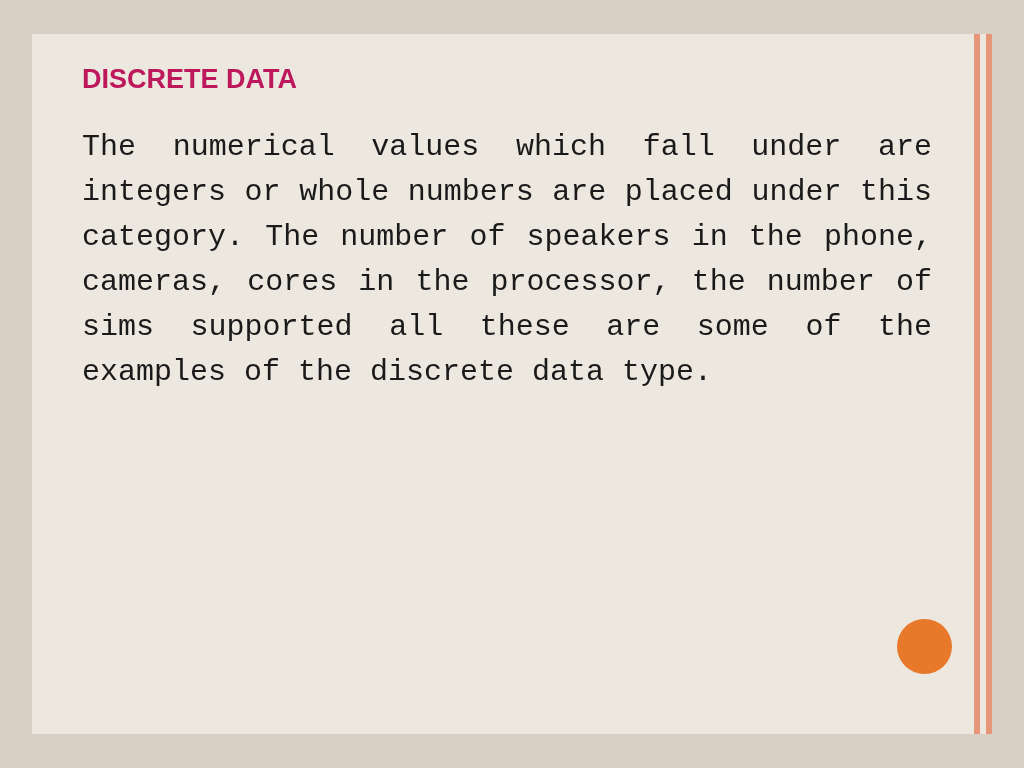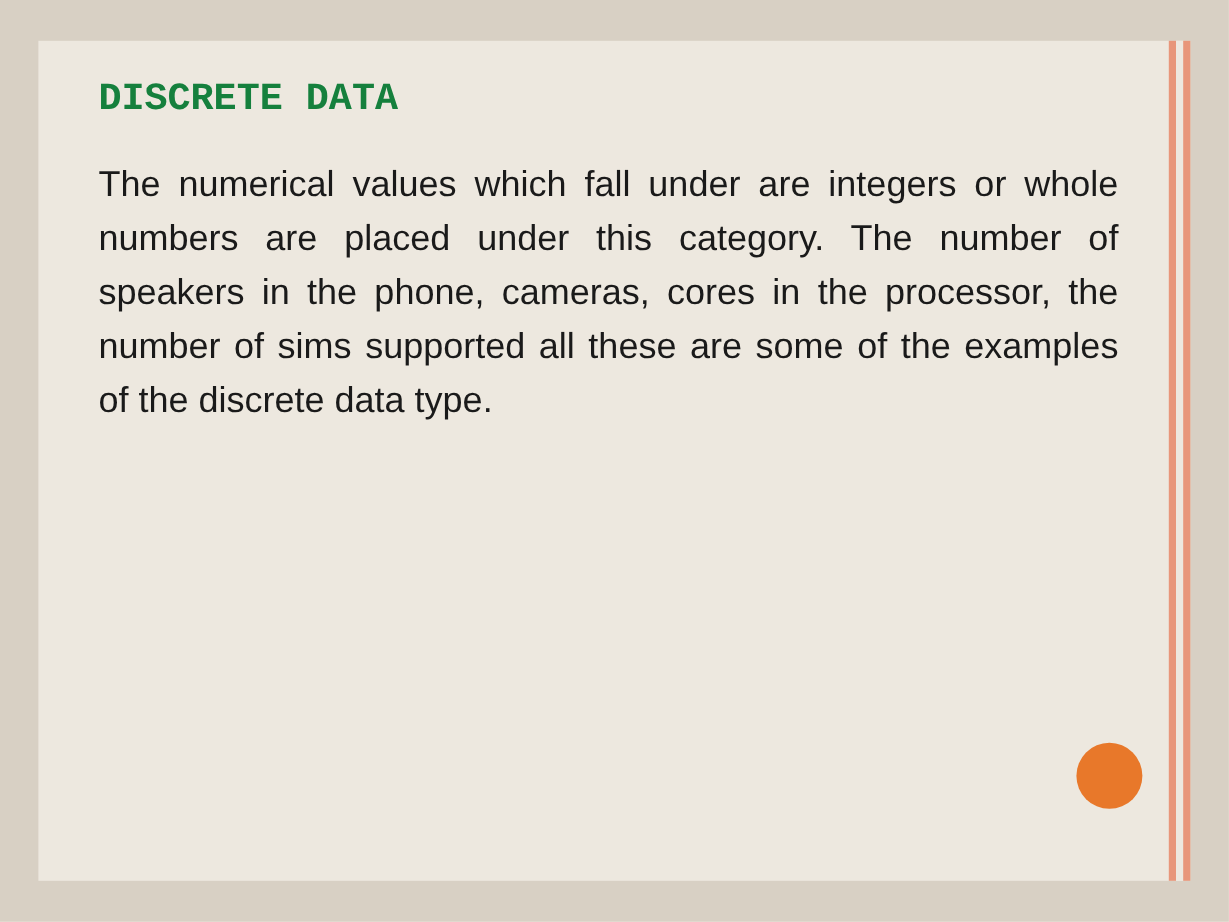--- a/index.html
+++ b/index.html
@@ -50,33 +50,33 @@
       height: 100%;
     }
 
     .border-line-3 {
       width: 6px;
       background-color: #e8967a;
       height: 100%;
     }
 
     .slide-title {
-      font-size: 32px;
+      font-size: 27px;
       font-weight: bold;
-      color: #15803d;
+      color: #be185d;
       margin-bottom: 30px;
-      font-family: Liberation Mono, monospace;
+      font-family: Liberation Sans, sans-serif;
     }
 
     .slide-body {
       font-size: 30px;
       line-height: 1.5;
       color: #1a1a1a;
       text-align: justify;
-      font-family: Liberation Sans, sans-serif;
+      font-family: Liberation Mono, monospace;
       max-width: 850px;
     }
 
     .orange-dot {
       position: absolute;
       bottom: 60px;
       right: 40px;
       width: 55px;
       height: 55px;
       border-radius: 50%;

